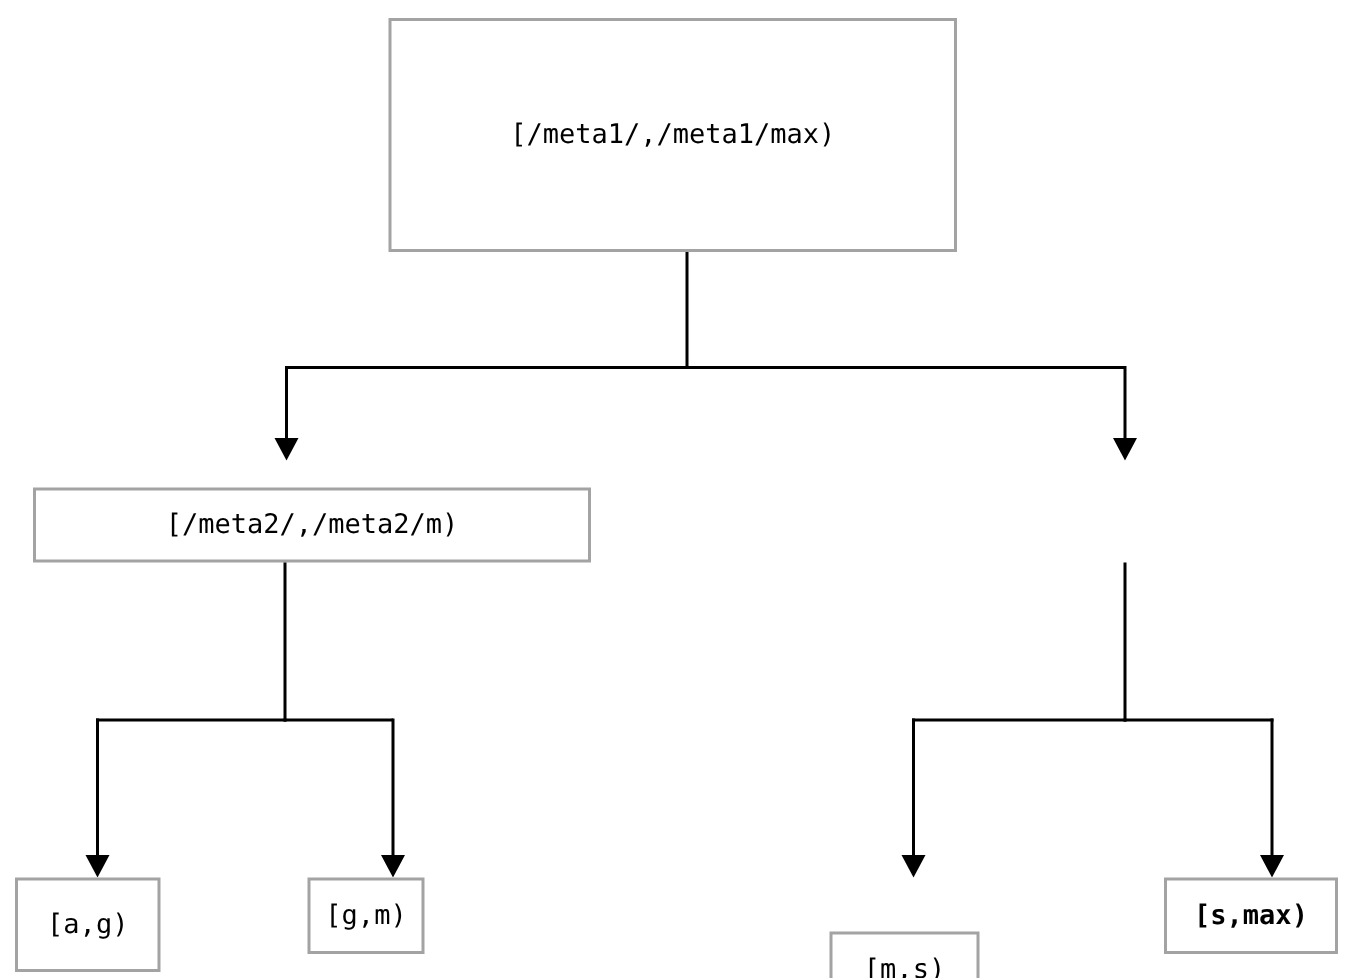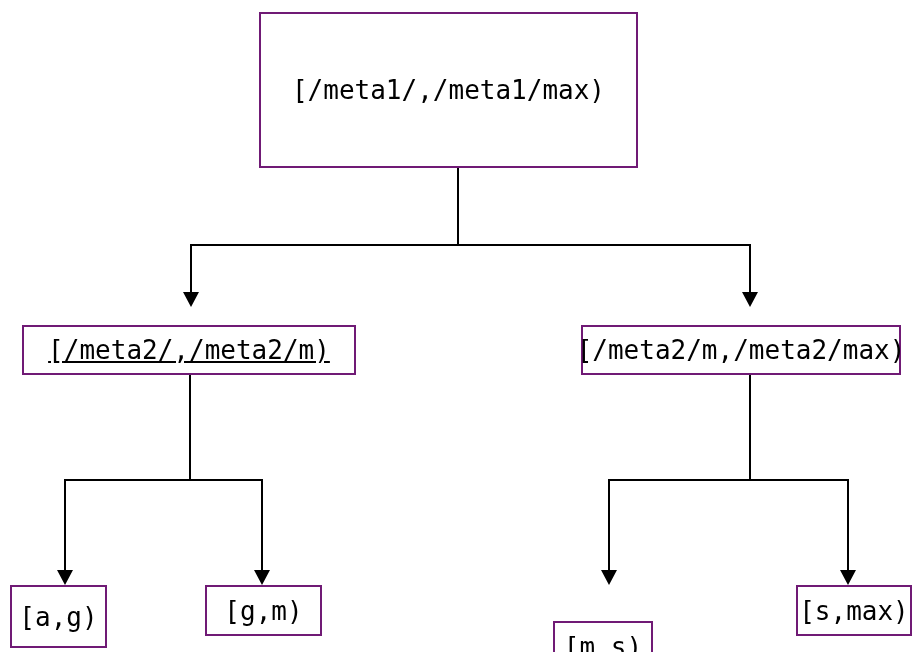--- a/index.html
+++ b/index.html
@@ -11,27 +11,27 @@
     position: relative;
     width: 912px;
     height: 652px;
     background: #ffffff;
     font-family: "DejaVu Sans Mono", "Liberation Mono", monospace;
     overflow: hidden;
   }
   .node {
     position: absolute;
     box-sizing: border-box;
-    border: 2px solid #701a75;
+    border: 2px solid #a3a3a3;
     background: #ffffff;
     display: flex;
     align-items: center;
     justify-content: center;
     color: #000000;
-    font-size: 26px;
+    font-size: 18px;
     line-height: 1;
     white-space: pre;
     letter-spacing: 0px;
   }
   .edge-v {
     position: absolute;
     width: 2px;
     background: #000000;
   }
   .edge-h {
@@ -58,41 +58,40 @@
   <div class="edge-v" style="left:457px; top:168px; height:78px;"></div>
 
   <div class="edge-h" style="left:190px; top:244px; width:560px;"></div>
 
   <div class="edge-v" style="left:190px; top:244px; height:48px;"></div>
   <div class="arrowhead" style="left:183px; top:292px;"></div>
 
   <div class="edge-v" style="left:749px; top:244px; height:48px;"></div>
   <div class="arrowhead" style="left:742px; top:292px;"></div>
 
-  <div class="node" style="left:22px; top:325px; width:334px; height:50px;text-decoration:underline;">[/meta2/,/meta2/m)</div>
+  <div class="node" style="left:22px; top:325px; width:372px; height:50px;">[/meta2/,/meta2/m)</div>
 
-  <div class="node" style="left:581px; top:325px; width:320px; height:50px;">[/meta2/m,/meta2/max)</div>
 
   <div class="edge-v" style="left:189px; top:375px; height:106px;"></div>
   <div class="edge-h" style="left:64px; top:479px; width:127px;"></div>
   <div class="edge-h" style="left:189px; top:479px; width:73px;"></div>
   <div class="edge-v" style="left:64px; top:479px; height:91px;"></div>
   <div class="arrowhead" style="left:57px; top:570px;"></div>
   <div class="edge-v" style="left:261px; top:479px; height:91px;"></div>
   <div class="arrowhead" style="left:254px; top:570px;"></div>
 
   <div class="edge-v" style="left:749px; top:375px; height:106px;"></div>
   <div class="edge-h" style="left:608px; top:479px; width:143px;"></div>
   <div class="edge-h" style="left:749px; top:479px; width:100px;"></div>
   <div class="edge-v" style="left:608px; top:479px; height:91px;"></div>
   <div class="arrowhead" style="left:601px; top:570px;"></div>
   <div class="edge-v" style="left:847px; top:479px; height:91px;"></div>
   <div class="arrowhead" style="left:840px; top:570px;"></div>
 
   <div class="node" style="left:10px; top:585px; width:97px; height:63px;">[a,g)</div>
 
-  <div class="node" style="left:205px; top:585px; width:117px; height:51px;">[g,m)</div>
+  <div class="node" style="left:205px; top:585px; width:78px; height:51px;">[g,m)</div>
 
   <div class="node" style="left:553px; top:585px; width:100px; height:51px;margin-top:36px;">[m,s)</div>
 
-  <div class="node" style="left:796px; top:585px; width:116px; height:51px;">[s,max)</div>
+  <div class="node" style="left:776px; top:585px; width:116px; height:51px;font-weight:bold;">[s,max)</div>
 
 </div>
 
 </body></html>

